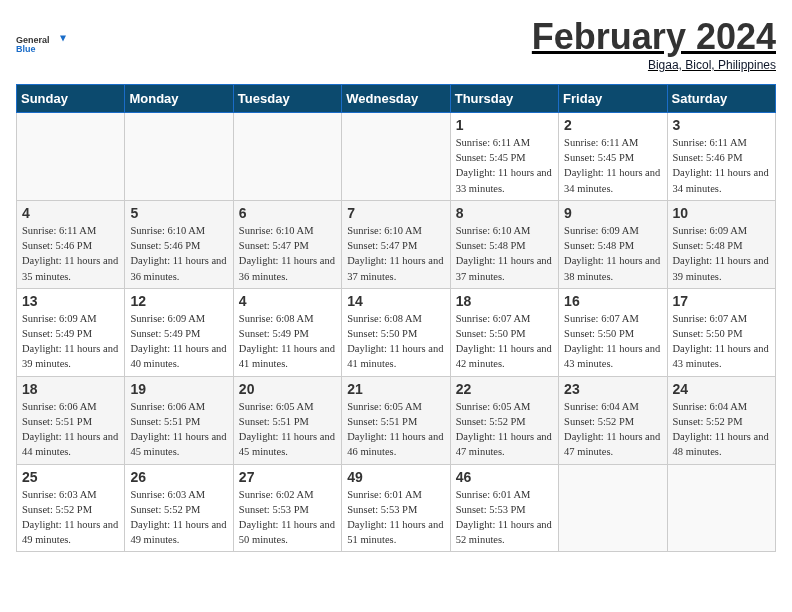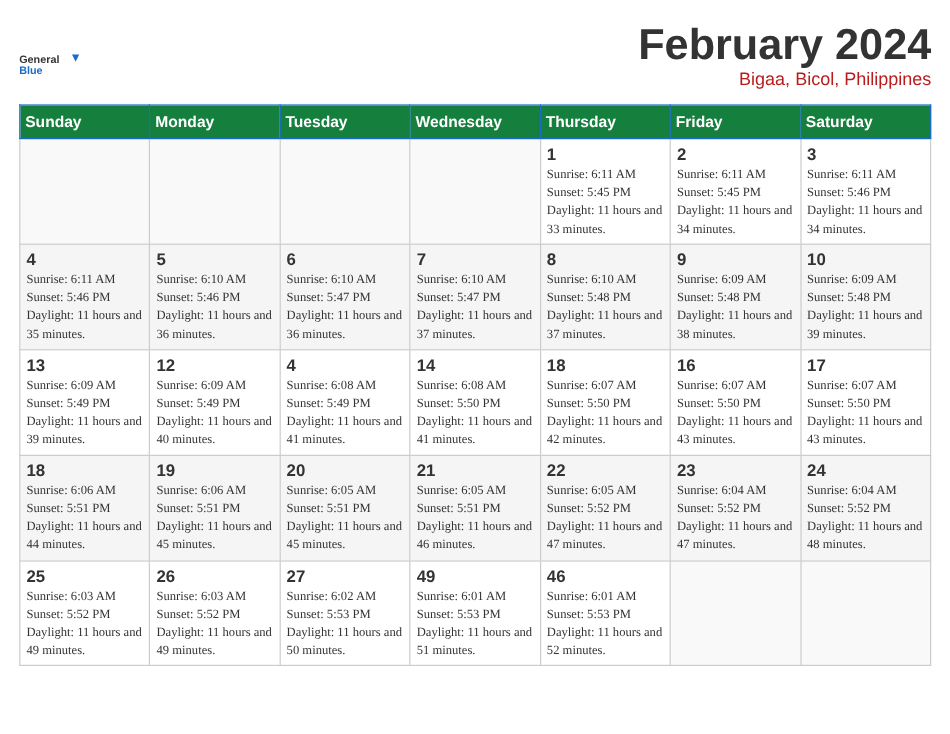--- a/index.html
+++ b/index.html
@@ -6,47 +6,48 @@
     body {
       font-family: Arial, sans-serif;
       background: #fff;
       width: 792px;
       min-height: 612px;
       padding: 16px;
     }
     .header-area {
       display: flex;
       justify-content: space-between;
-      align-items: flex-end;
+      align-items: center;
       margin-bottom: 12px;
     }
     .logo {
       display: flex;
       align-items: center;
       gap: 4px;
     }
     .title-area {
       text-align: right;
+      text-decoration: underline;
     }
     .main-title {
       font-size: 36px;
       font-weight: bold;
       color: #333;
     }
     .sub-title {
-      font-size: 15px;
-      color: #b91c1c;
+      font-size: 12px;
+      color: #0f172a;
     }
     table {
       width: 100%;
       border-collapse: collapse;
       font-size: 11px;
     }
     th {
-      background-color: #15803d;
+      background-color: #0c4a6e;
       color: #fff;
       padding: 6px 4px;
       text-align: left;
       font-size: 13px;
       font-weight: bold;
     }
     td {
       border: 1px solid #ccc;
       vertical-align: top;
       padding: 4px 5px;

